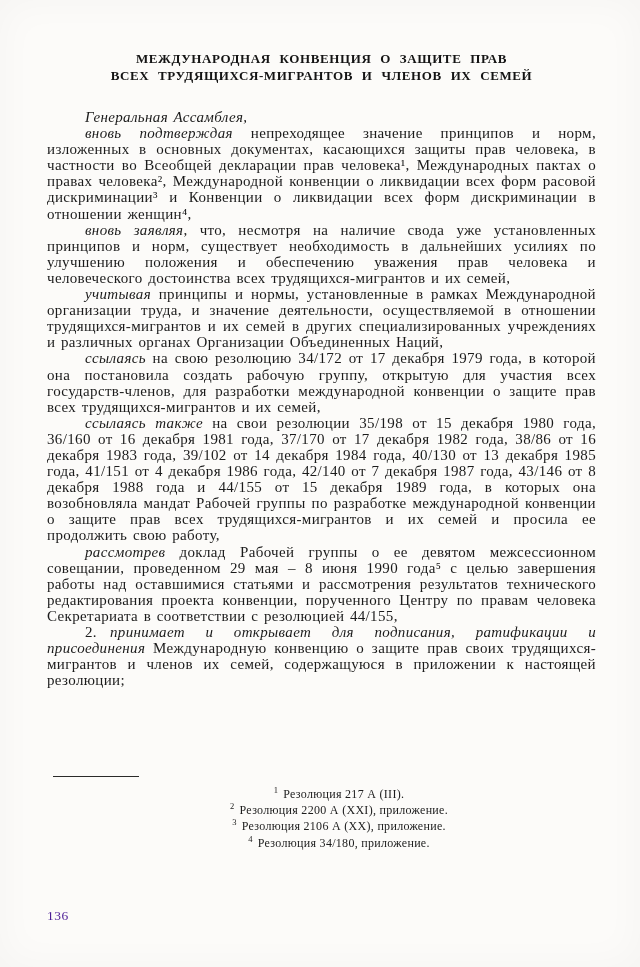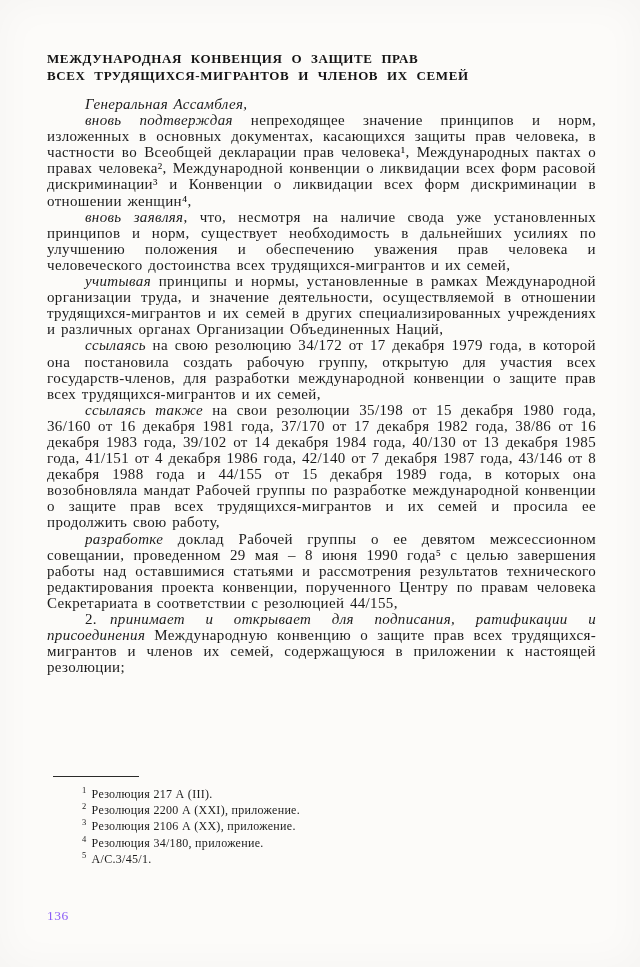--- a/index.html
+++ b/index.html
@@ -14,27 +14,28 @@
     margin: 0 auto;
     background: #fcfbf9;
     box-sizing: border-box;
     padding: 50px 44px 0 47px;
     font-family: "Liberation Serif", "DejaVu Serif", serif;
     color: #1b1b1b;
     overflow: hidden;
     box-shadow: inset 0 0 40px rgba(0,0,0,0.03);
   }
   .doc-title {
+    text-align: center;
     font-weight: bold;
     font-size: 13px;
     line-height: 17px;
     letter-spacing: 0.6px;
     word-spacing: 5px;
     color: #141414;
-    margin-bottom: 12px;
+    margin-bottom: 25px;
   }
   .body-text {
     font-size: 15px;
     line-height: 16.1px;
     letter-spacing: 0.35px;
     word-spacing: 1.5px;
     text-align: justify;
   }
   .para {
     margin: 0;
@@ -46,20 +47,21 @@
     margin-right: 13px;
   }
   .lead {
     font-style: italic;
   }
   .footnote-block {
     position: absolute;
     left: 47px;
     top: 776px;
     width: 549px;
+    text-align: center;
   }
   .footnote-rule {
     width: 86px;
     border-top: 1.5px solid #2a2a2a;
     margin: 0 0 9px 6px;
   }
   .footnote {
     font-size: 12px;
     line-height: 16.2px;
     letter-spacing: 0.3px;
@@ -71,50 +73,49 @@
     vertical-align: super;
     line-height: 0;
     margin-right: 5px;
   }
   .page-number {
     position: absolute;
     left: 47px;
     top: 908px;
     font-size: 13.5px;
     letter-spacing: 0.5px;
-    color: #8b5cf6;
+    color: #4c1d95;
   }
 </style>
 </head>
 <body>
 
 <div class="page">
 
   <header class="doc-title">
     <div>МЕЖДУНАРОДНАЯ КОНВЕНЦИЯ О ЗАЩИТЕ ПРАВ</div>
     <div>ВСЕХ ТРУДЯЩИХСЯ-МИГРАНТОВ И ЧЛЕНОВ ИХ СЕМЕЙ</div>
   </header>
 
   <main class="body-text" id="paragraphs">
       <p class="para"><span class="lead">Генеральная Ассамблея,</span></p>
       <p class="para"><span class="lead">вновь подтверждая</span><span> непреходящее значение принципов и норм, изложенных в основных документах, касающихся защиты прав человека, в частности во Всеобщей декларации прав человека¹, Международных пактах о правах человека², Международной конвенции о ликвидации всех форм расовой дискриминации³ и Конвенции о ликвидации всех форм дискриминации в отношении женщин⁴,</span></p>
       <p class="para"><span class="lead">вновь заявляя</span><span>, что, несмотря на наличие свода уже установленных принципов и норм, существует необходимость в дальнейших усилиях по улучшению положения и обеспечению уважения прав человека и человеческого достоинства всех трудящихся-мигрантов и их семей,</span></p>
       <p class="para"><span class="lead">учитывая</span><span> принципы и нормы, установленные в рамках Международной организации труда, и значение деятельности, осуществляемой в отношении трудящихся-мигрантов и их семей в других специализированных учреждениях и различных органах Организации Объединенных Наций,</span></p>
       <p class="para"><span class="lead">ссылаясь</span><span> на свою резолюцию 34/172 от 17 декабря 1979 года, в которой она постановила создать рабочую группу, открытую для участия всех государств-членов, для разработки международной конвенции о защите прав всех трудящихся-мигрантов и их семей,</span></p>
       <p class="para"><span class="lead">ссылаясь также</span><span> на свои резолюции 35/198 от 15 декабря 1980 года, 36/160 от 16 декабря 1981 года, 37/170 от 17 декабря 1982 года, 38/86 от 16 декабря 1983 года, 39/102 от 14 декабря 1984 года, 40/130 от 13 декабря 1985 года, 41/151 от 4 декабря 1986 года, 42/140 от 7 декабря 1987 года, 43/146 от 8 декабря 1988 года и 44/155 от 15 декабря 1989 года, в которых она возобновляла мандат Рабочей группы по разработке международной конвенции о защите прав всех трудящихся-мигрантов и их семей и просила ее продолжить свою работу,</span></p>
-      <p class="para"><span class="lead">разработке</span><span> доклад Рабочей группы о ее девятом межсессионном совещании, проведенном 29 мая – 8 июня 1990 года⁵ с целью завершения работы над оставшимися статьями и рассмотрения результатов технического редактирования проекта конвенции, порученного Центру по правам человека Секретариата в соответствии с резолюцией 44/155,</span></p>
-      <p class="para"><span class="pnum">2.</span><span class="lead">принимает и открывает для подписания, ратификации и присоединения</span><span> Международную конвенцию о защите прав всех трудящихся-мигрантов и членов их семей, содержащуюся в приложении к настоящей резолюции;</span></p>
+      <p class="para"><span class="lead">рассмотрев</span><span> доклад Рабочей группы о ее девятом межсессионном совещании, проведенном 29 мая – 8 июня 1990 года⁵ с целью завершения работы над оставшимися статьями и рассмотрения результатов технического редактирования проекта конвенции, порученного Центру по правам человека Секретариата в соответствии с резолюцией 44/155,</span></p>
+      <p class="para"><span class="pnum">2.</span><span class="lead">принимает и открывает для подписания, ратификации и присоединения</span><span> Международную конвенцию о защите прав своих трудящихся-мигрантов и членов их семей, содержащуюся в приложении к настоящей резолюции;</span></p>
     </main>
 
   <div class="footnote-block">
     <div class="footnote-rule"></div>
     <section id="footnotes">
         <p class="footnote"><span class="fn-marker">1</span><span>Резолюция 217 А (III).</span></p>
         <p class="footnote"><span class="fn-marker">2</span><span>Резолюция 2200 А (XXI), приложение.</span></p>
         <p class="footnote"><span class="fn-marker">3</span><span>Резолюция 2106 А (XX), приложение.</span></p>
         <p class="footnote"><span class="fn-marker">4</span><span>Резолюция 34/180, приложение.</span></p>
-        <p class="footnote"><span class="fn-marker">5</span><span>A/C.3/45/1.</span></p>
       </section>
   </div>
 
   <footer class="page-number">136</footer>
 
 </div>
 
 </body></html>

